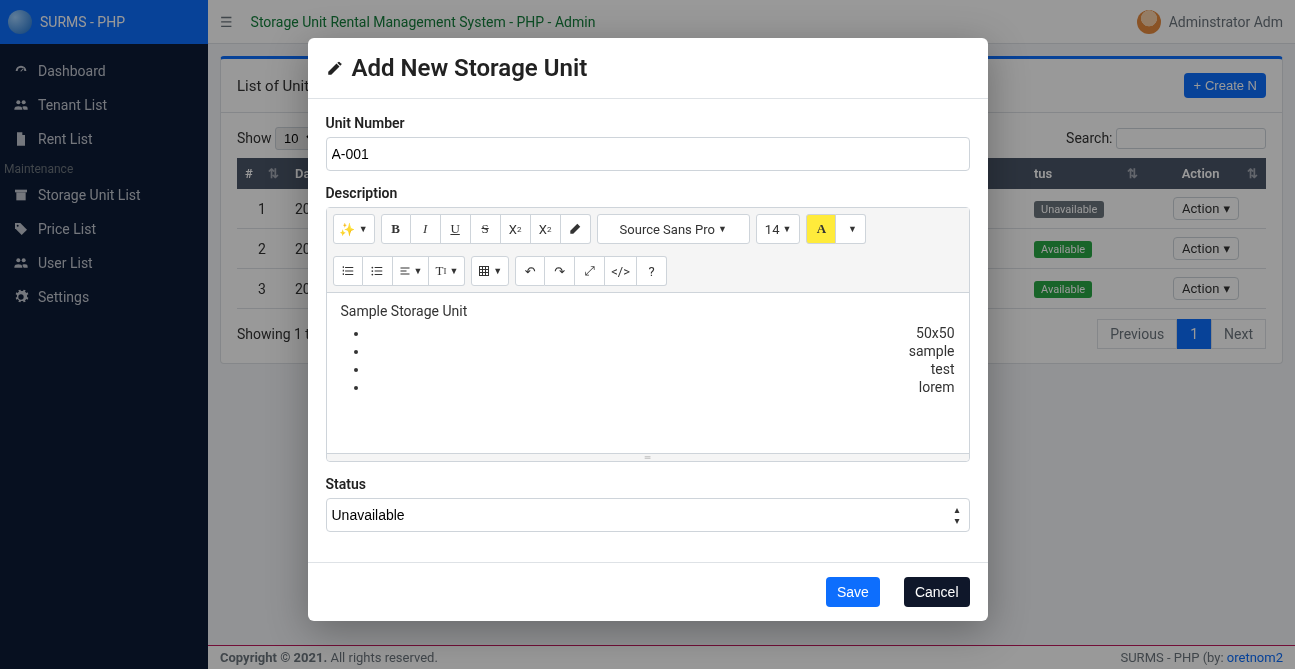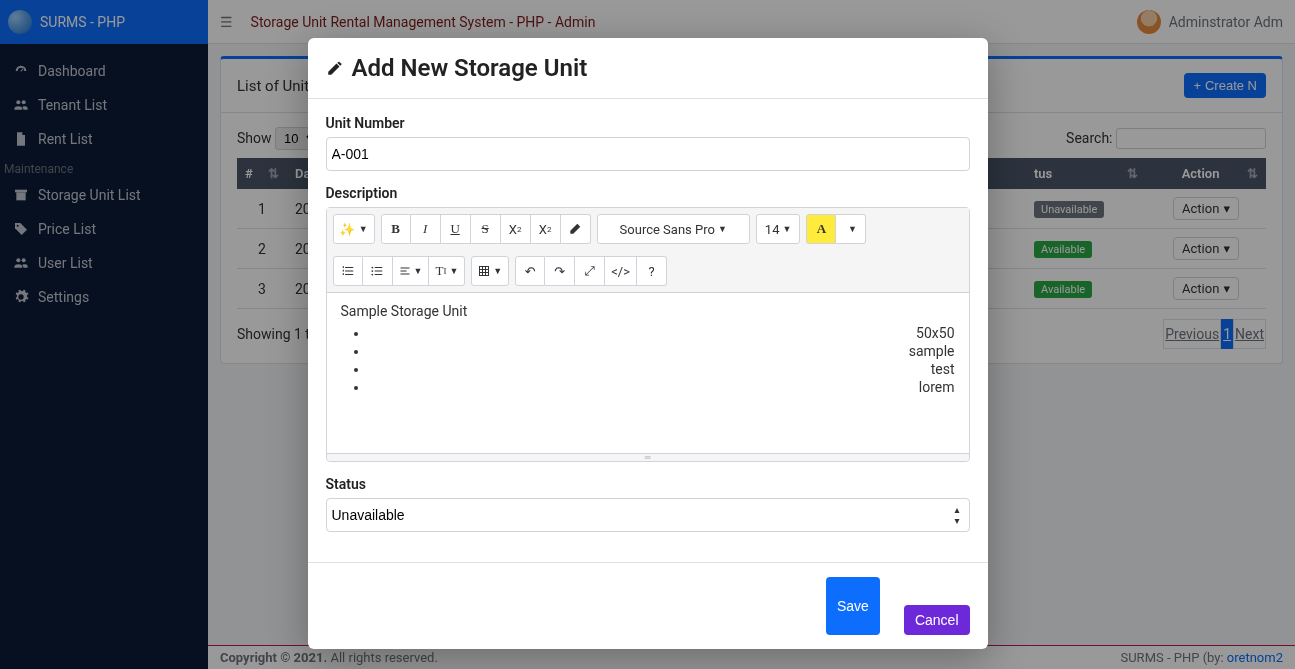--- a/index.html
+++ b/index.html
@@ -13,50 +13,50 @@
 .sidebar-header .logo-icon { width: 24px; height: 24px; background: radial-gradient(circle at 30% 30%, #9fd0ff, #1a6ecc); border-radius: 50%; margin-right: 8px; }
 .nav-section { padding-top: 10px; }
 .nav-section-label { color: #6c757d; font-size: 12px; padding: 6px 10px 2px 4px; }
 .nav-item { display: flex; align-items: center; padding: 9px 12px; color: #c2c7d0; cursor: pointer; font-size: 14px; }
 .nav-icon { width: 18px; margin-right: 8px; display: inline-flex; justify-content: center; color: #c2c7d0; }
 .nav-icon svg { width: 16px; height: 16px; fill: #c2c7d0; }
 
 
 .topbar { position: absolute; left: 208px; top: 0; right: 0; height: 44px; background: #fff; border-bottom: 1px solid #dee2e6; display: flex; align-items: center; padding: 0 12px; }
 .hamburger { cursor: pointer; color: #6c757d; margin-right: 18px; }
-.breadcrumb-text { color: #7f1d1d; }
+.breadcrumb-text { color: #15803d; }
 .topbar-right { margin-left: auto; display: flex; align-items: center; }
 .avatar { width: 24px; height: 24px; border-radius: 50%; background: radial-gradient(circle at 50% 35%, #f8d0a8 0 40%, #e68a3f 42% 100%); margin-right: 8px; }
 .username { color: #6c757d; }
 
 
 .main { position: absolute; left: 208px; top: 44px; right: 0; bottom: 24px; padding: 12px; }
 .card { background: #fff; border: 1px solid #dee2e6; border-radius: 4px; border-top: 3px solid #0d6efd; padding: 0; }
 .card-header { padding: 14px 16px; border-bottom: 1px solid #dee2e6; display: flex; align-items: center; }
 .card-title { font-size: 15px; font-weight: 400; color: #333; }
 .btn { display: inline-flex; align-items: center; padding: 6px 10px; border-radius: 4px; border: 1px solid transparent; font-size: 14px; cursor: pointer; }
 .btn-primary { background: #0d6efd; color: #fff; }
 .btn-sm { padding: 4px 8px; font-size: 13px; }
-.btn-secondary { background: #6d28d9; color: #fff; margin-top: 28px; }
+.btn-secondary { background: #0f172a; color: #fff; }
 .card-body { padding: 14px 16px; }
 .table-controls { display: flex; align-items: center; justify-content: space-between; font-size: 14px; color: #333; margin-bottom: 8px; }
 .table-controls select, .table-controls input { border: 1px solid #ced4da; border-radius: 3px; padding: 2px 4px; font-size: 13px; }
 .table-controls input { width: 150px; }
 table { width: 100%; border-collapse: collapse; }
 th { background: #4a5568; color: #fff; font-weight: 600; padding: 8px; text-align: left; font-size: 13px; position: relative; }
 th .sort { float: right; opacity: 0.5; }
 td { padding: 8px; border-bottom: 1px solid #dee2e6; font-size: 14px; }
 .badge { display: inline-block; padding: 2px 7px; border-radius: 3px; font-size: 11px; color: #fff; }
 .badge-unavail { background: #6c757d; }
 .badge-avail { background: #28a745; }
 .action-btn { display: inline-flex; align-items: center; border: 1px solid #ced4da; border-radius: 4px; padding: 3px 8px; font-size: 13px; background: #fff; cursor: pointer; }
 .action-btn .caret { margin-left: 4px; }
 .table-footer { display: flex; align-items: center; justify-content: space-between; margin-top: 10px; font-size: 14px; }
 .pagination { display: flex; }
-.page-btn { border: 1px solid #dee2e6; padding: 6px 1px; background: #fff; color: #6c757d; text-decoration: underline; }
+.page-btn { border: 1px solid #dee2e6; padding: 6px 12px; background: #fff; color: #6c757d; }
 .page-btn.active { background: #0d6efd; color: #fff; border-color: #0d6efd; }
 
 
 .footer { position: absolute; left: 208px; right: 0; bottom: 0; height: 24px; background: #fff; border-top: 1px solid #be185d; display: flex; align-items: center; padding: 0 12px; font-size: 13px; color: #6c757d; }
 .footer .right { margin-left: auto; }
 .footer a { color: #0d6efd; text-decoration: none; }
 
 
 .overlay { position: absolute; inset: 0; background: rgba(0,0,0,0.4); }
 

